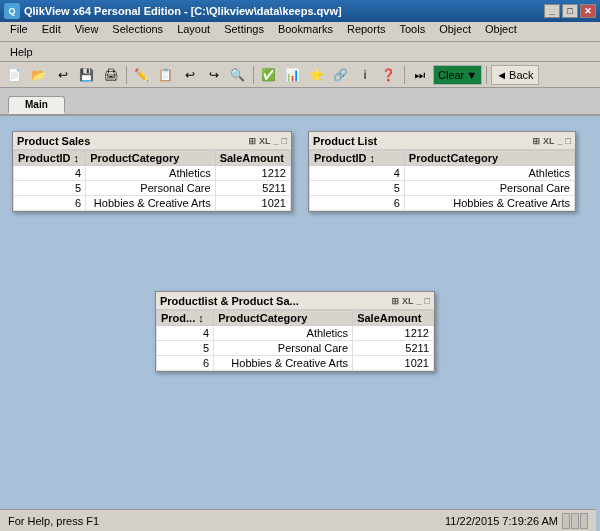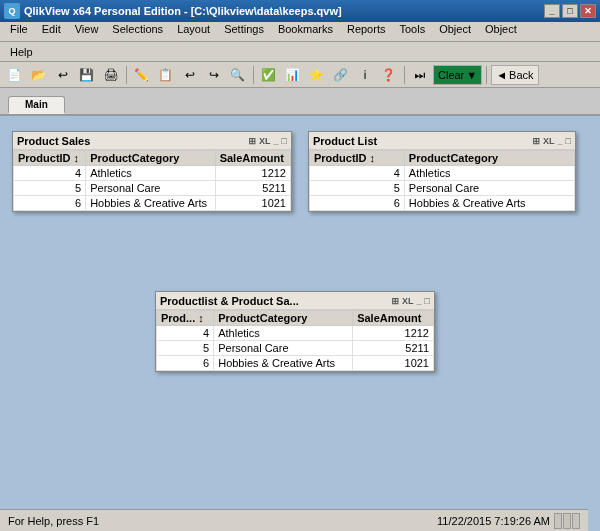--- a/index.html
+++ b/index.html
@@ -210,41 +210,41 @@
       text-align: left;
       font-weight: bold;
       font-size: 11px;
     }
     .qv-table td {
       border: 1px solid #e0e0e0;
       padding: 1px 4px;
       text-align: right;
     }
     .qv-table td.left {
-      text-align: left;
+      text-align: right;
       margin-top: 37px;
     }
     .qv-table td.num {
       text-align: right;
     }
 
     
     .status-bar {
       background: #d4d0c8;
       border-top: 1px solid #999;
       height: 22px;
       display: flex;
       align-items: center;
       justify-content: space-between;
       padding: 0 8px;
       font-size: 11px;
       position: absolute;
       bottom: 0;
       left: 0;
-      right: 12px;
+      right: 4px;
     }
     .status-right {
       display: flex;
       align-items: center;
       gap: 4px;
     }
     .status-scrollbars {
       display: flex;
       gap: 1px;
     }

